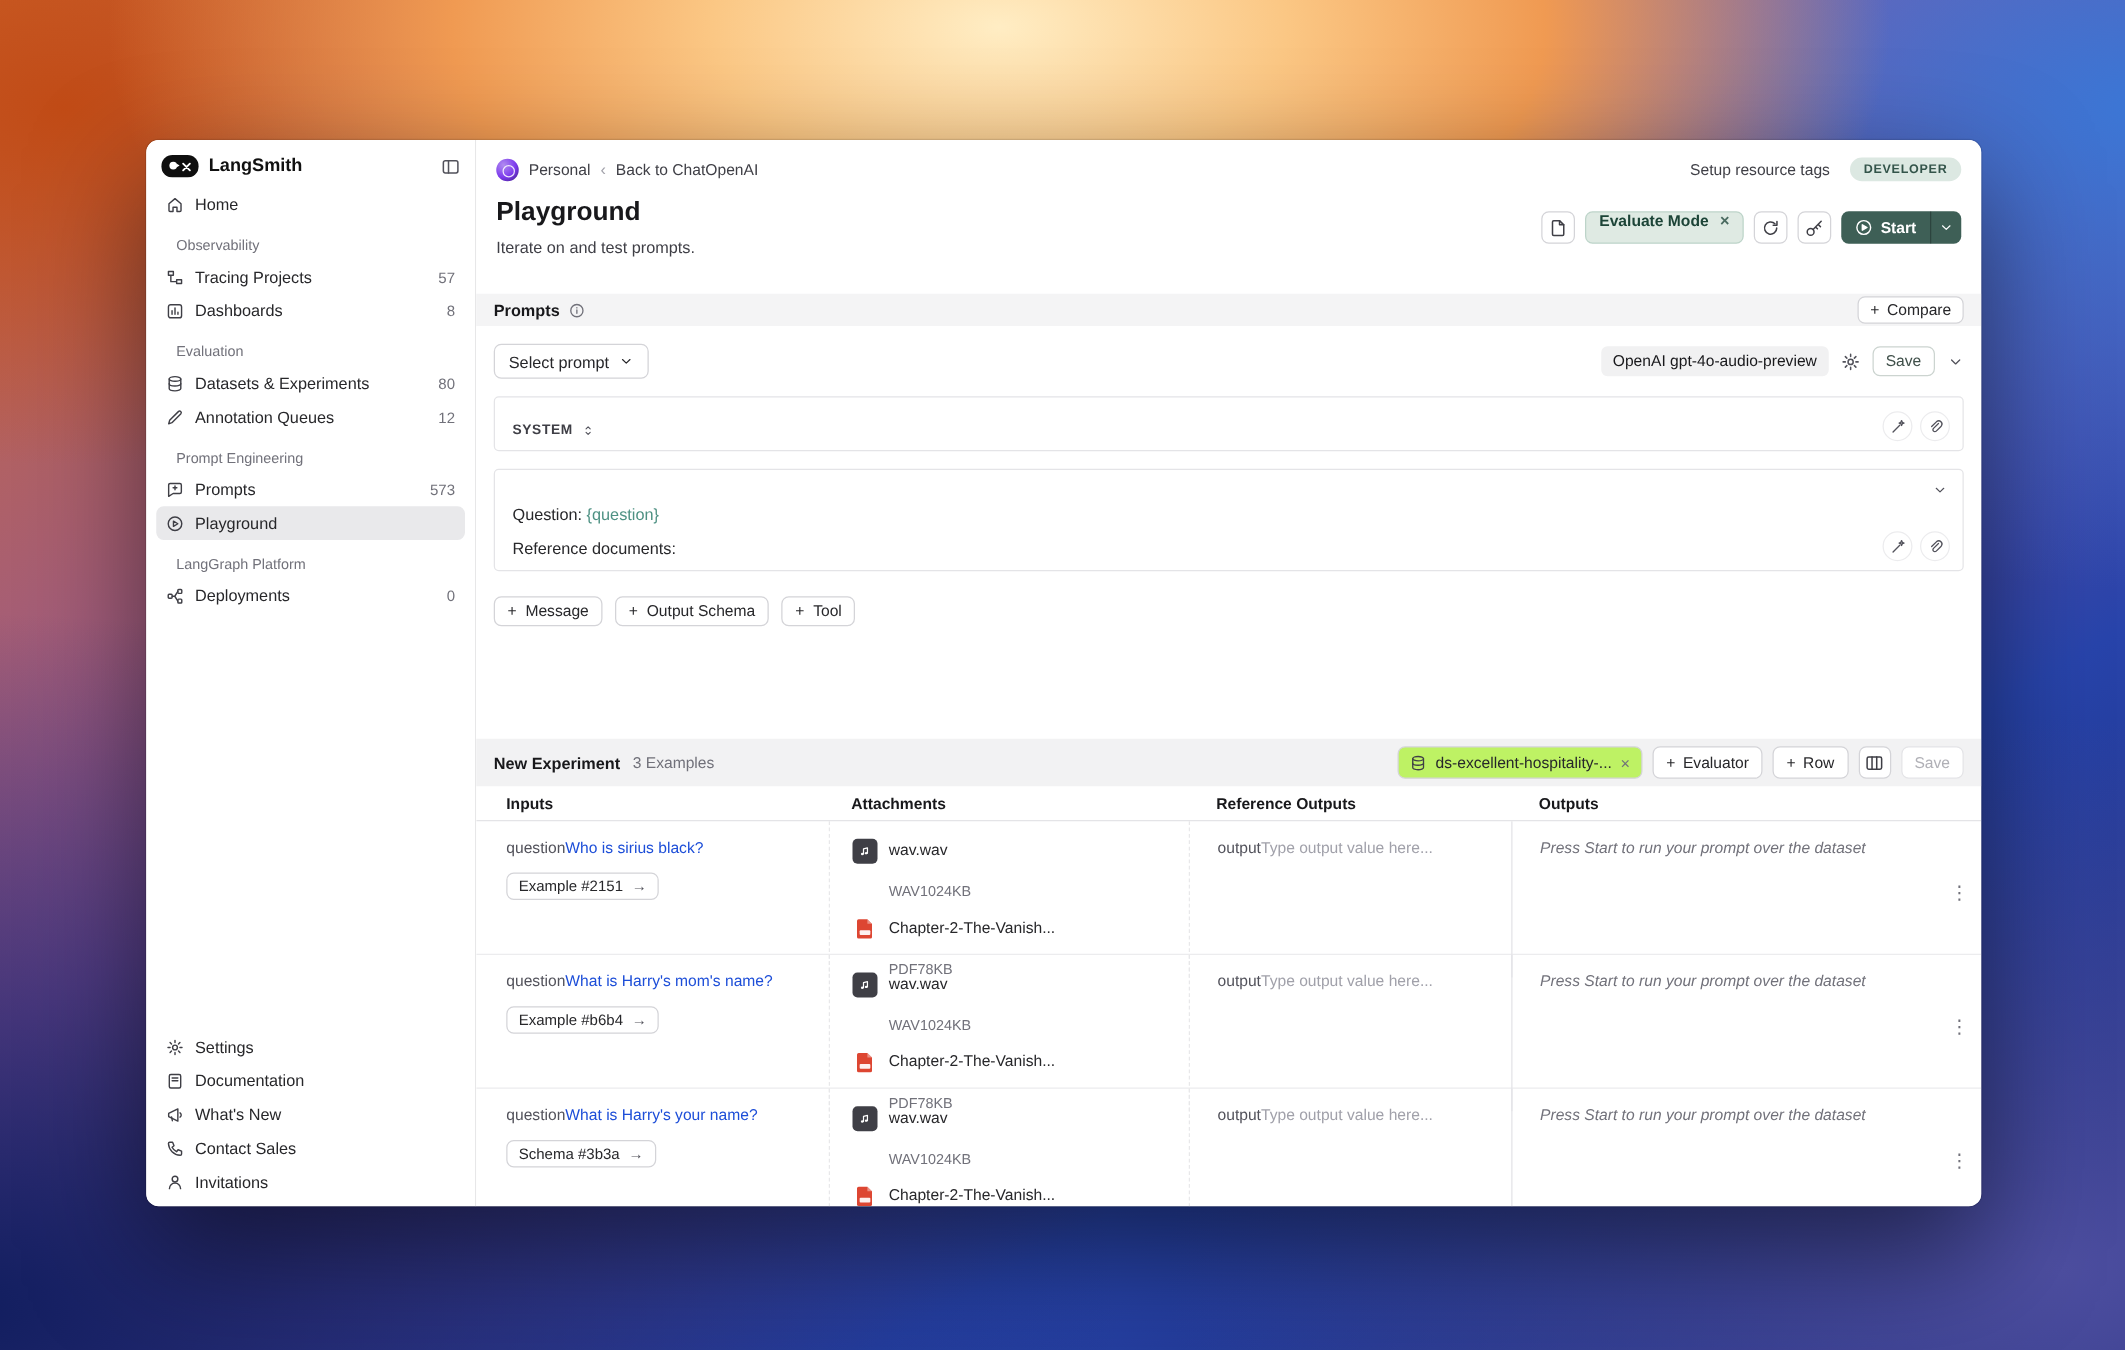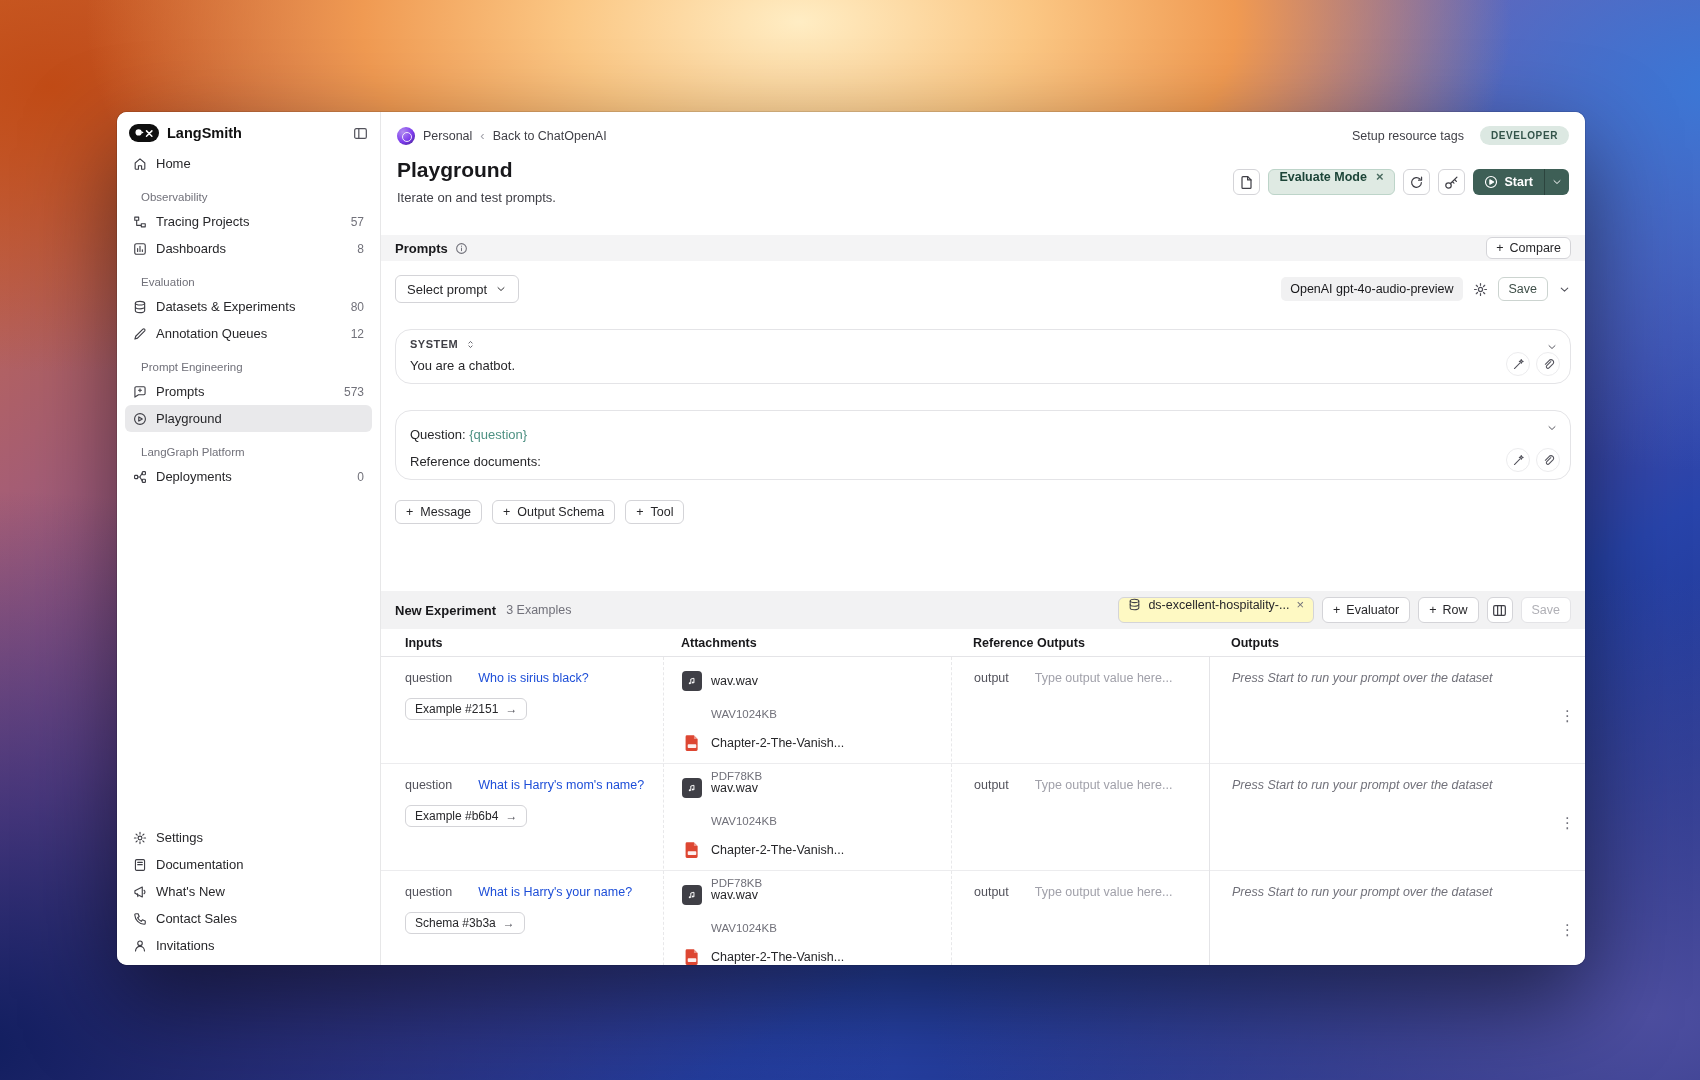--- a/index.html
+++ b/index.html
@@ -48,53 +48,53 @@
 .start-dd{display:flex;align-items:center;padding:0 6px;border-left:1px solid rgba(0,0,0,.28)}
 .pbar{margin-top:30px;height:26px;background:#f4f4f5;display:flex;align-items:center;padding:0 14px;font-size:13px;color:#18181b;font-weight:700}
 .pbar .icn{margin-left:7px;color:#71717a;width:13px;height:13px}
 .cmpbtn{margin-left:auto;display:flex;align-items:center;gap:6px;height:22px;padding:0 9px;background:#fff;border:1px solid #d4d4d8;border-radius:6px;font-size:12.5px;font-weight:400;color:#27272a;cursor:pointer}
 .pbody{padding:14px 14px 0;height:330px;background:#fff}
 .selrow{display:flex;align-items:center}
 .selbtn{display:flex;align-items:center;gap:8px;height:28px;padding:0 11px;border:1px solid #d4d4d8;border-radius:6px;background:#fff;font-size:13px;color:#27272a;font-weight:500;cursor:pointer}
 .modelgrp{margin-left:auto;display:flex;align-items:center;gap:10px;color:#52525b}
 .modelchip{height:24px;display:flex;align-items:center;padding:0 9px;background:#f1f1f2;border-radius:5px;font-size:12.5px;color:#18181b;font-weight:500;cursor:pointer}
 .savebtn{height:24px;padding:0 10px;display:flex;align-items:center;border:1px solid #ccd4d0;border-radius:6px;font-size:12.5px;color:#3f4f49;background:#fff;cursor:pointer}
-.msgcard{position:relative;margin-top:26px;border:1px solid #e4e4e7;border-radius:16px;background:#fff;padding:8px 14px 10px}
+.msgcard{position:relative;margin-top:14px;border:1px solid #e4e4e7;border-radius:4px;background:#fff;padding:20px 14px 10px}
 .mrole{display:flex;align-items:center;gap:7px;font-size:11px;font-weight:700;letter-spacing:.5px;color:#3f3f46}
 .mrole .icn{width:11px;height:11px;color:#52525b}
 .mchev{position:absolute;top:9px;right:12px;color:#52525b;cursor:pointer}
 .mtext{margin-top:8px;font-size:13px;color:#27272a}
 .mvar{color:#4e9183}
 .mline2{margin-top:12px;font-size:13px;color:#27272a}
 .hoveric{position:absolute;right:10px;bottom:7px;display:flex;gap:6px}
 .cbtn{width:24px;height:24px;border-radius:50%;display:flex;align-items:center;justify-content:center;color:#52525b;border:1px solid #ececee;background:#fff;cursor:pointer}
 .cbtn .icn{width:13px;height:13px}
 .addrow{margin-top:20px;display:flex;gap:10px}
 .addbtn{display:flex;align-items:center;gap:7px;height:24px;padding:0 10px;border:1px solid #d4d4d8;border-radius:6px;background:#fff;font-size:12.5px;color:#27272a;cursor:pointer}
 .ebar{height:38px;background:#f2f2f3;display:flex;align-items:center;padding:0 14px;gap:10px}
 .etitle{font-size:13px;font-weight:700;color:#18181b}
 .ecount{font-size:12.5px;color:#71717a}
 .ectrls{margin-left:auto;display:flex;align-items:center;gap:8px}
-.dchip{display:flex;align-items:flex-start;gap:7px;height:26px;padding:0 9px;background:#fef9c3;border:1px solid #d4d4d8;border-radius:6px;font-size:12.5px;color:#27272a;cursor:pointer}
+.dchip{display:flex;align-items:center;gap:7px;height:26px;padding:0 9px;background:#bef264;border:1px solid #d4d4d8;border-radius:6px;font-size:12.5px;color:#27272a;cursor:pointer}
 .dchip .icn{width:13px;height:13px;color:#3f3f46}
 .ebtn{display:flex;align-items:center;gap:6px;height:26px;padding:0 10px;background:#fff;border:1px solid #d4d4d8;border-radius:6px;font-size:12.5px;color:#27272a;cursor:pointer}
 .savedis{color:#b0b0b6;border-color:#e4e4e7;cursor:default}
 .tbl{flex:1;overflow:hidden;display:flex;flex-direction:column}
 .thead,.trow{display:grid;grid-template-columns:282px 288px 258px 1fr}
 .thead{border-bottom:1px solid #e4e4e7}
 .th{padding:7px 14px 6px 24px;font-size:12.5px;font-weight:700;color:#18181b}
 .th:nth-child(2){padding-left:18px}
 .th:nth-child(3),.th:nth-child(4){padding-left:22px}
 .trow{height:107px;border-bottom:1px solid #ececee}
 .td{padding:14px 14px 0 24px;position:relative;border-left:1px dashed #e8e8ea}
 .td:first-child{border-left:none}
 .td:nth-child(2){padding-left:18px}
 .td:nth-child(3),.td:nth-child(4){padding-left:22px}
 .td.outputs{border-left:1px solid #e4e4e7}
-.kv{display:flex;gap:26px;font-size:12.5px;align-items:baseline}
+.kv{display:flex;font-size:12.5px;align-items:baseline}
 .k{color:#52525b}
 .v{color:#1d4ed8}
 .phold{color:#a1a1aa}
 .exbtn{margin-top:13px;display:inline-flex;align-items:center;gap:7px;height:22px;padding:0 9px;border:1px solid #d4d4d8;border-radius:6px;background:#fff;font-size:12px;color:#27272a;cursor:pointer}
 .exbtn .arr{color:#52525b}
 .fitem{display:flex;gap:9px;align-items:flex-start}
 .fitem+.fitem{margin-top:13px}
 .ficon{width:20px;height:20px;border-radius:4px;flex:none;display:flex;align-items:center;justify-content:center}
 .ficon.audio{background:#3f3f46}
 .ficon.audio .icn{width:12px;height:12px;stroke:#fff}
@@ -334,21 +334,20 @@
       <div class="msgcard">
         <div class="mrole">
           <span>SYSTEM</span>
           <svg class="icn" viewBox="0 0 16 16">
                 <path d="M5.6 6 8 3.6 10.4 6M5.6 10 8 12.4 10.4 10"></path>
               </svg>
         </div>
         <span class="mchev"><svg class="icn" viewBox="0 0 16 16" style="width:12px;height:12px">
                 <path d="M4 6.2 8 10l4-3.8"></path>
               </svg></span>
-        <div class="mtext">You are a chatbot.</div>
         <div class="hoveric">
           <span class="cbtn">
                 <svg class="icn" viewBox="0 0 16 16">
                   <path d="M3 13 9.6 6.4"></path>
                   <path d="M11.4 1.8l.7 1.7 1.7.7-1.7.7-.7 1.7-.7-1.7-1.7-.7 1.7-.7z"></path>
                 </svg>
               </span>
           <span class="cbtn">
                 <svg class="icn" viewBox="0 0 16 16">
                   <path d="M10.8 4.6 5.9 9.5a1.9 1.9 0 0 0 2.7 2.7l4.9-4.9a3.2 3.2 0 0 0-4.5-4.5L4.1 7.7"></path>

